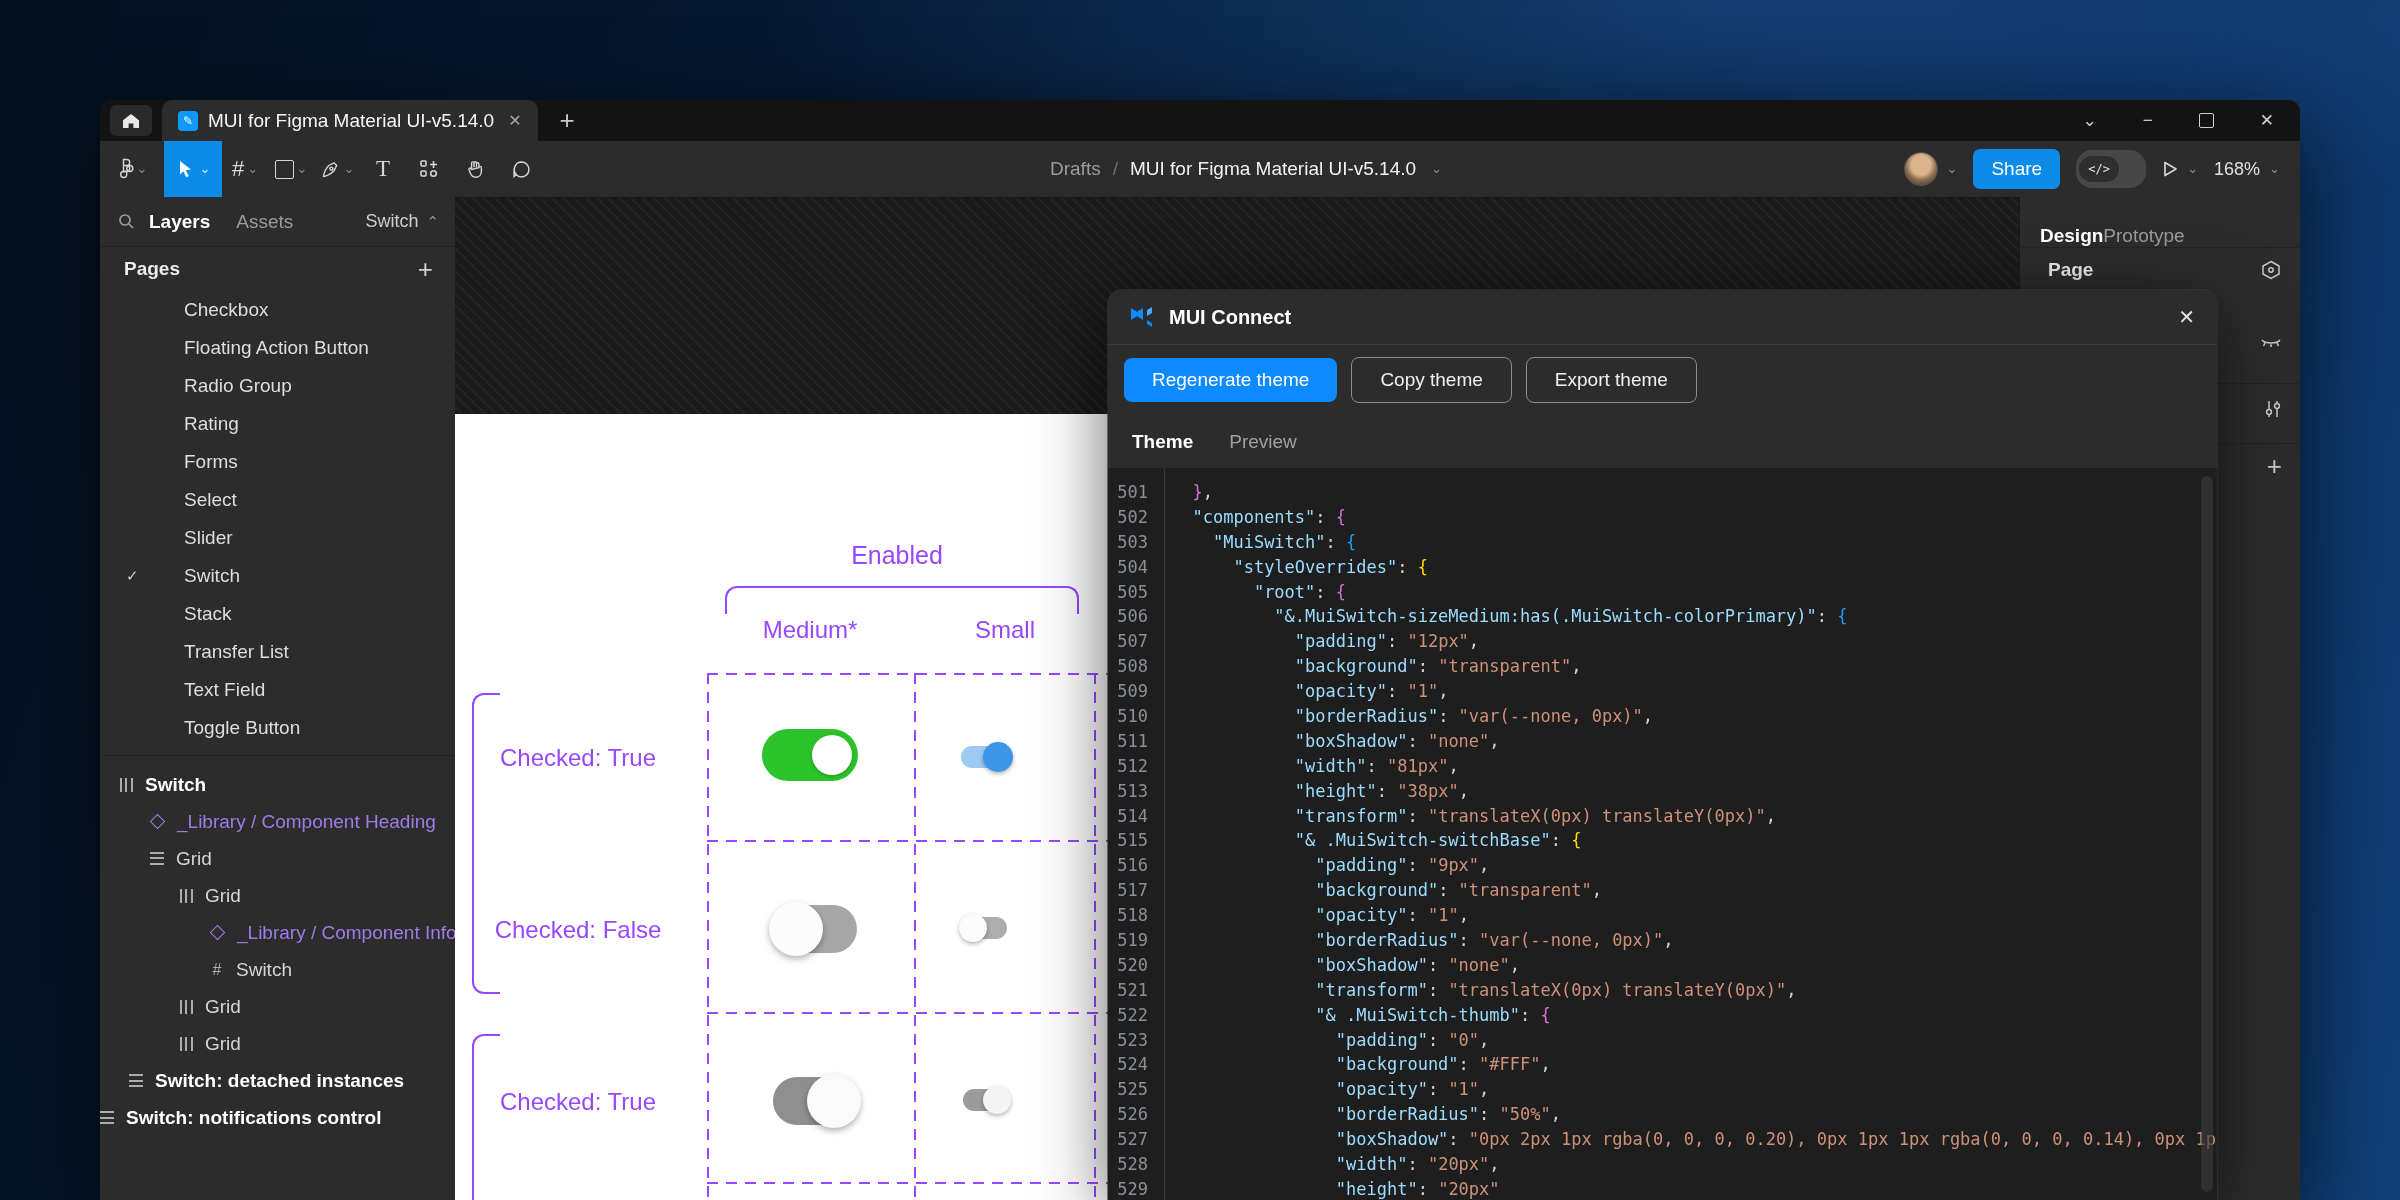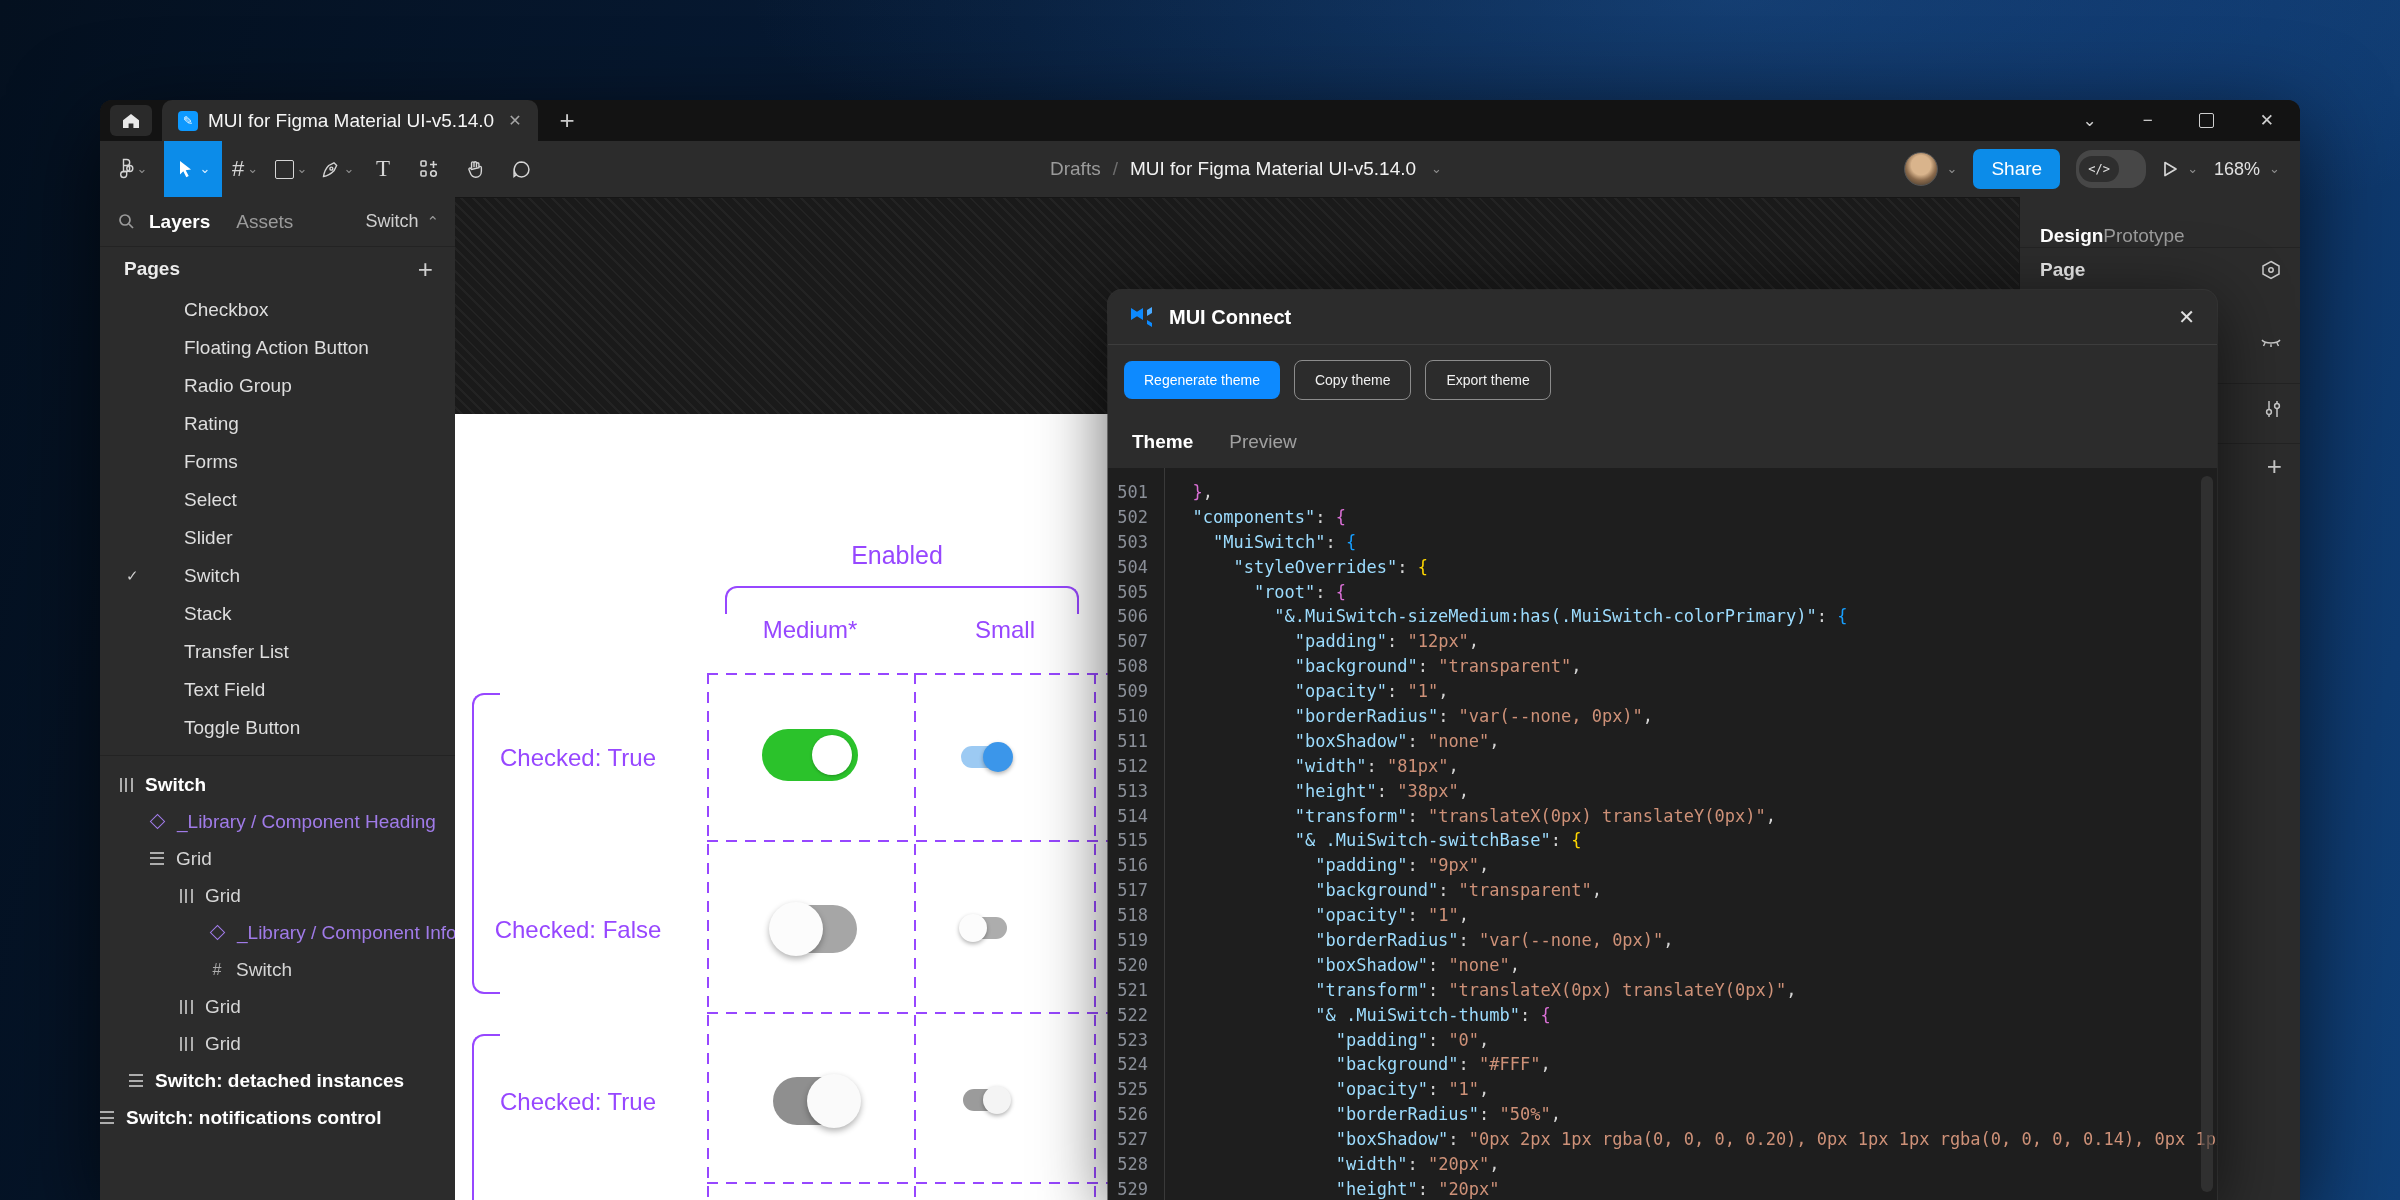--- a/index.html
+++ b/index.html
@@ -80,31 +80,31 @@
     background:repeating-linear-gradient(90deg,#9747FF 0 11px,transparent 11px 19px);}
   .brkt{position:absolute;left:17px;width:26px;border:2px solid #9747FF;border-right:none;}
   .sw-track{position:absolute;}
   .thumb{position:absolute;border-radius:50%;}
   
   .panel-right{position:absolute;right:0;top:97px;width:280px;bottom:0;background:#2C2C2C;border-left:1px solid #191919;}
   .pr-tabs{height:50px;display:flex;align-items:flex-end;border-bottom:1px solid #232323;}
   .pr-tabs .a{color:#FFFFFF;font-weight:700;font-size:19px;margin-left:20px;}
   .pr-tabs .b{color:#9B9B9B;font-size:19px;}
   .pr-page{height:44px;display:flex;align-items:center;position:relative;}
-  .pr-page .lbl{color:#ECECEC;font-weight:700;font-size:19px;margin-left:20px;}
+  .pr-page .lbl{color:#ECECEC;font-weight:700;font-size:19px;margin-left:28px;}
   .rail-ic{position:absolute;right:18px;color:#C9C9C9;}
   .pr-div{position:absolute;left:0;right:0;border-top:1px solid #232323;}
   
   .dialog{position:absolute;left:1008px;top:190px;width:1109px;bottom:0;background:#2C2C2C;
     border-radius:14px 14px 0 0;box-shadow:0 14px 70px rgba(0,0,0,.6),0 0 0 1px rgba(70,70,70,.6);}
   .dlg-header{height:54px;display:flex;align-items:center;gap:13px;padding:0 22px;border-bottom:1px solid #3D3D3D;}
   .dlg-title{color:#FFFFFF;font-weight:700;font-size:20px;}
   .dlg-close{margin-left:auto;color:#E0E0E0;font-size:20px;}
   .dlg-btns{height:70px;display:flex;align-items:center;gap:14px;padding:0 16px;}
-  .btn{font-size:14px;border-radius:8px;padding:11px 20px;}
+  .btn{font-size:19px;border-radius:8px;padding:11px 28px;}
   .btn-primary{background:#0D8AFF;color:#FFFFFF;}
   .btn-secondary{background:transparent;color:#F0F0F0;border:1px solid #8C8C8C;}
   .dlg-tabs{height:54px;display:flex;align-items:center;gap:36px;padding:0 24px;}
   .dlg-tabs .a{color:#FFFFFF;font-weight:700;font-size:19px;}
   .dlg-tabs .b{color:#A0A0A0;font-size:19px;}
   .code{position:absolute;left:0;right:0;top:178px;bottom:0;background:#1E1E1E;overflow:hidden;
     font-family:"DejaVu Sans Mono",monospace;font-size:17px;line-height:24.9px;padding-top:12px;}
   .gutter-line{position:absolute;left:56px;top:178px;bottom:0;width:1px;background:#3A3A3A;}
   .code-line{white-space:pre;height:24.9px;}
   .ln{display:inline-block;width:40px;text-align:right;color:#8A8F98;margin-right:24px;}

